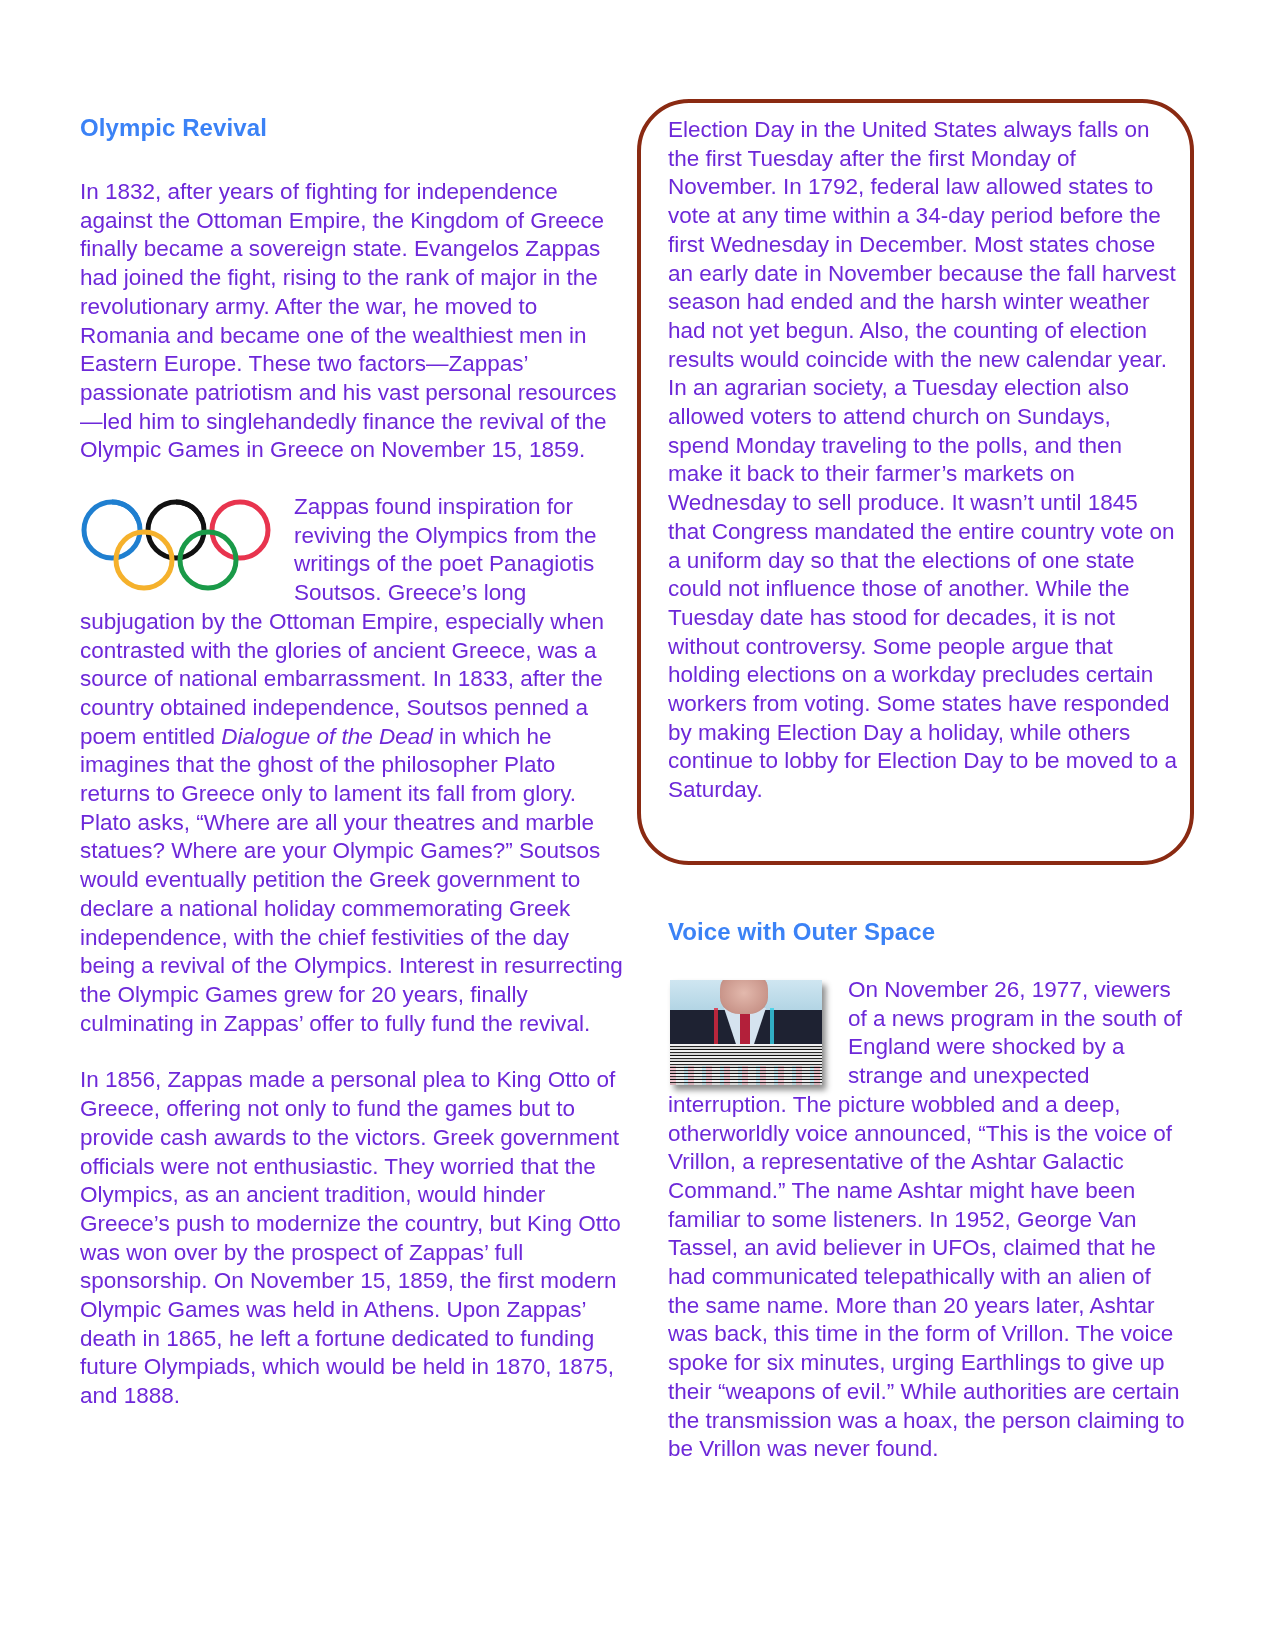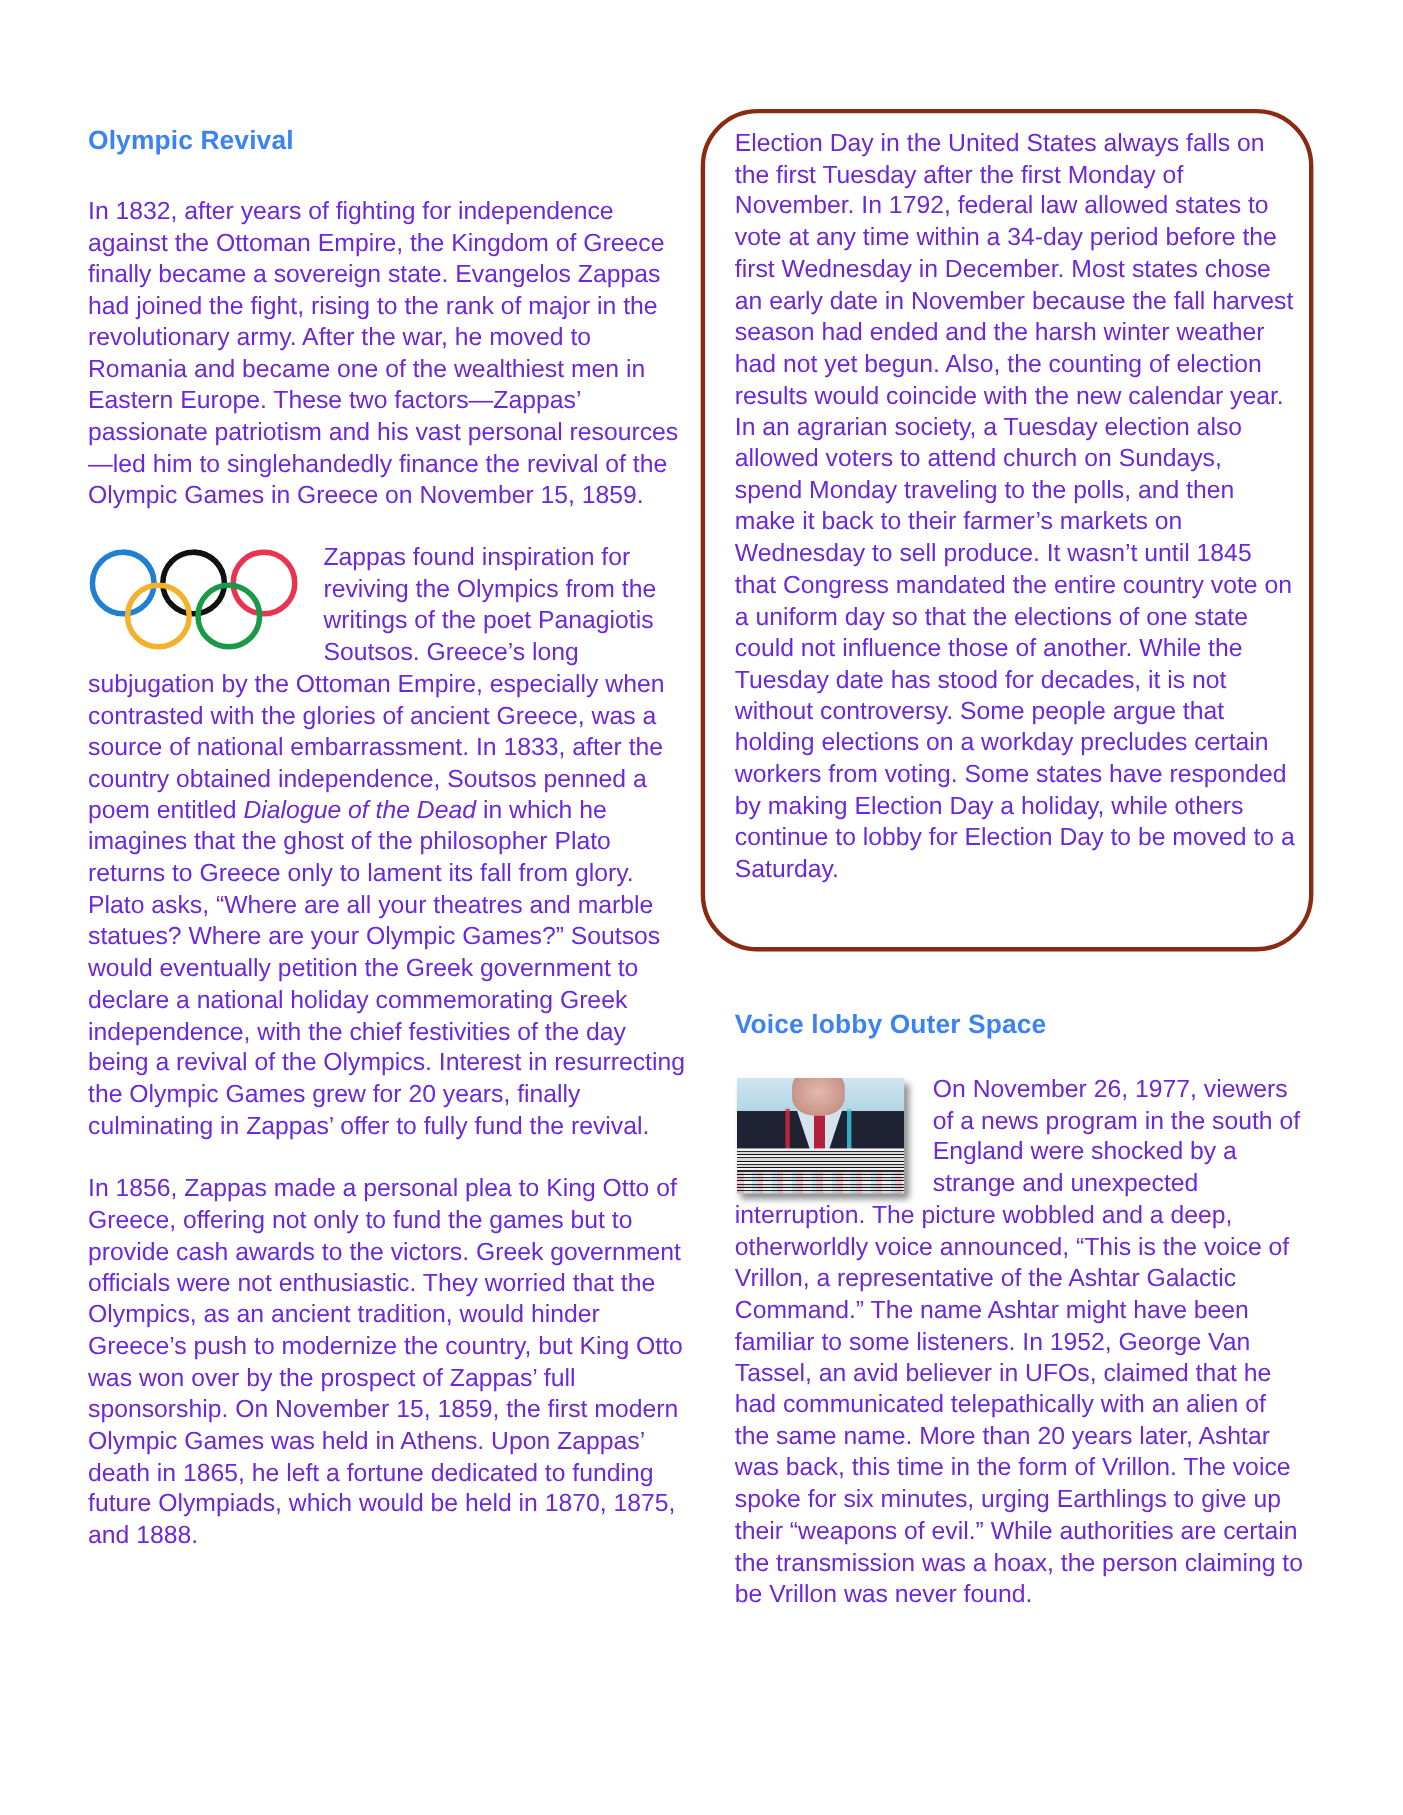--- a/index.html
+++ b/index.html
@@ -87,21 +87,21 @@
   <div class="gap"></div>
   <p>In 1856, Zappas made a personal plea to King Otto of Greece, offering not only to fund the games but to provide cash awards to the victors. Greek government officials were not enthusiastic. They worried that the Olympics, as an ancient tradition, would hinder Greece’s push to modernize the country, but King Otto was won over by the prospect of Zappas’ full sponsorship. On November 15, 1859, the first modern Olympic Games was held in Athens. Upon Zappas’ death in 1865, he left a fortune dedicated to funding future Olympiads, which would be held in 1870, 1875, and 1888.</p>
 </div>
 
 <div class="box"></div>
 <div class="box-inner">
   <p>Election Day in the United States always falls on the first Tuesday after the first Monday of November. In 1792, federal law allowed states to vote at any time within a 34-day period before the first Wednesday in December. Most states chose an early date in November because the fall harvest season had ended and the harsh winter weather had not yet begun. Also, the counting of election results would coincide with the new calendar year. In an agrarian society, a Tuesday election also allowed voters to attend church on Sundays, spend Monday traveling to the polls, and then make it back to their farmer’s markets on Wednesday to sell produce. It wasn’t until 1845 that Congress mandated the entire country vote on a uniform day so that the elections of one state could not influence those of another. While the Tuesday date has stood for decades, it is not without controversy. Some people argue that holding elections on a workday precludes certain workers from voting. Some states have responded by making Election Day a holiday, while others continue to lobby for Election Day to be moved to a Saturday.</p>
 </div>
 
 <div class="vrillon">
-  <h2 class="vrillon-title">Voice lobby Outer Space</h2>
+  <h2 class="vrillon-title">Voice with Outer Space</h2>
   <div class="tv">
     <div class="sky"></div>
     <div class="suit"></div>
     <div class="shirt"></div>
     <div class="tie"></div>
     <div class="ghost-r"></div>
     <div class="ghost-c"></div>
     <div class="head"></div>
     <div class="static"></div>
     <div class="static2"></div>

